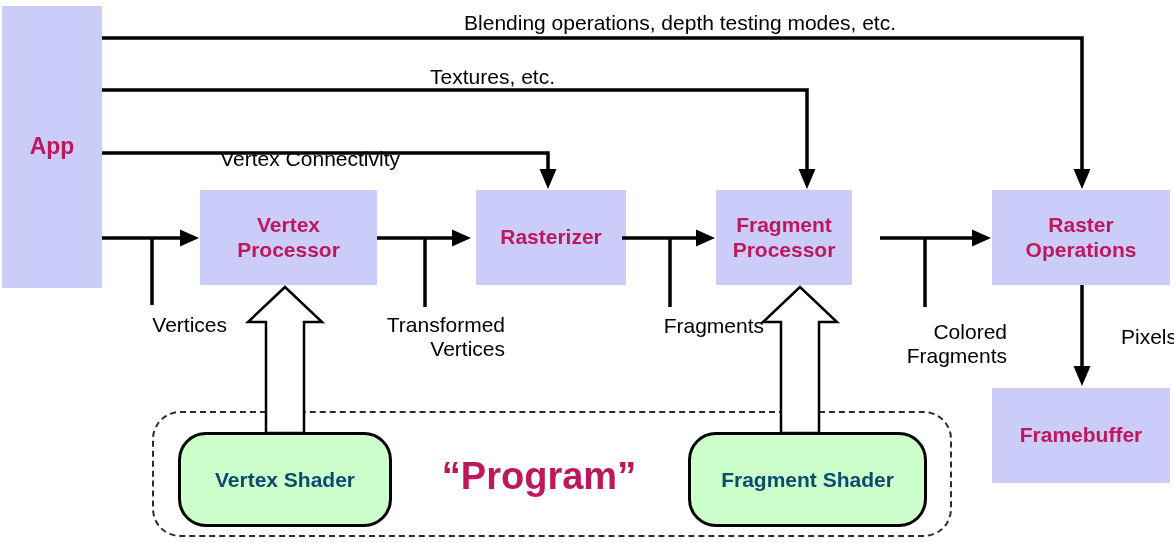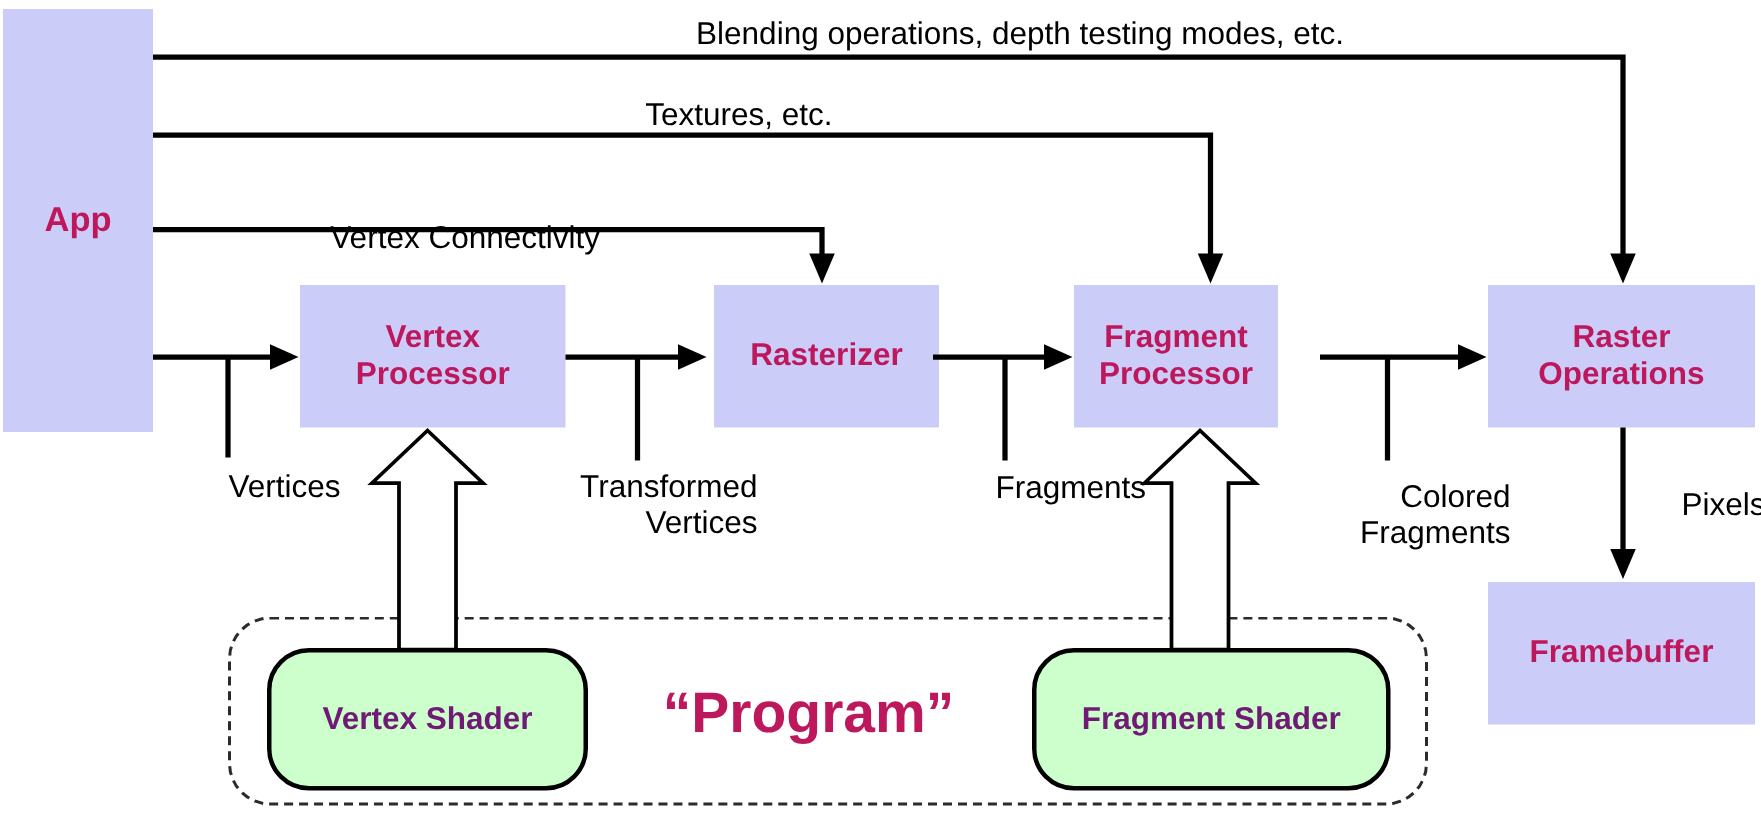--- a/index.html
+++ b/index.html
@@ -29,21 +29,21 @@
     position: absolute;
     background: #ccffcc;
     border: 3px solid #000;
     border-radius: 28px;
     display: flex;
     align-items: center;
     justify-content: center;
     text-align: center;
     font-weight: bold;
     font-size: 21px;
-    color: #701a75;
+    color: #0c4a6e;
     box-sizing: border-box;
     z-index: 3;
   }
   .program-frame {
     position: absolute;
     left: 152px; top: 411px;
     width: 800px; height: 126px;
     border: 2px dashed #2b2b2b;
     border-radius: 28px;
     box-sizing: border-box;

